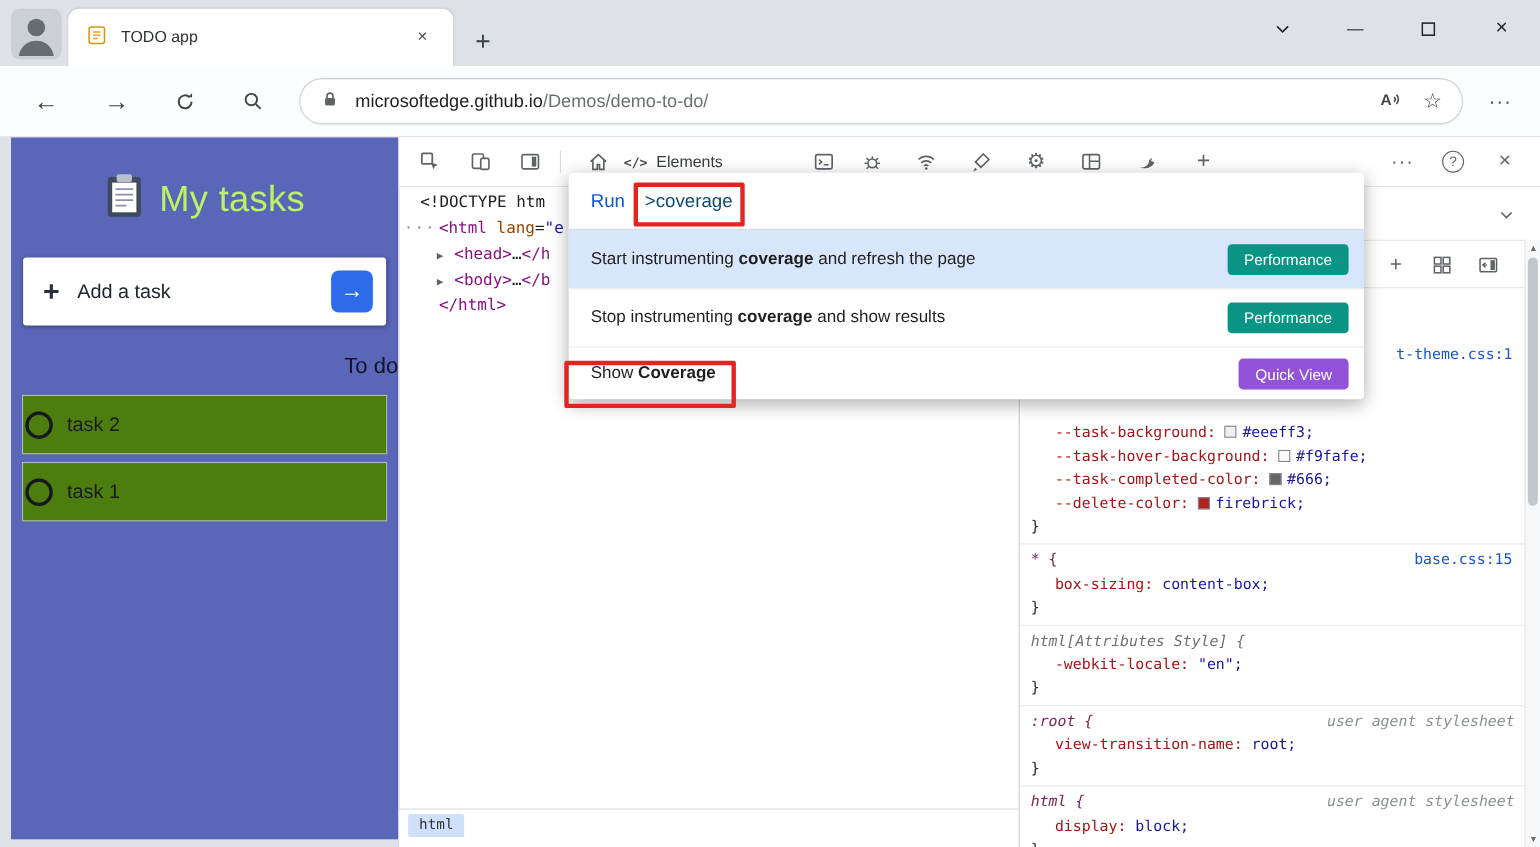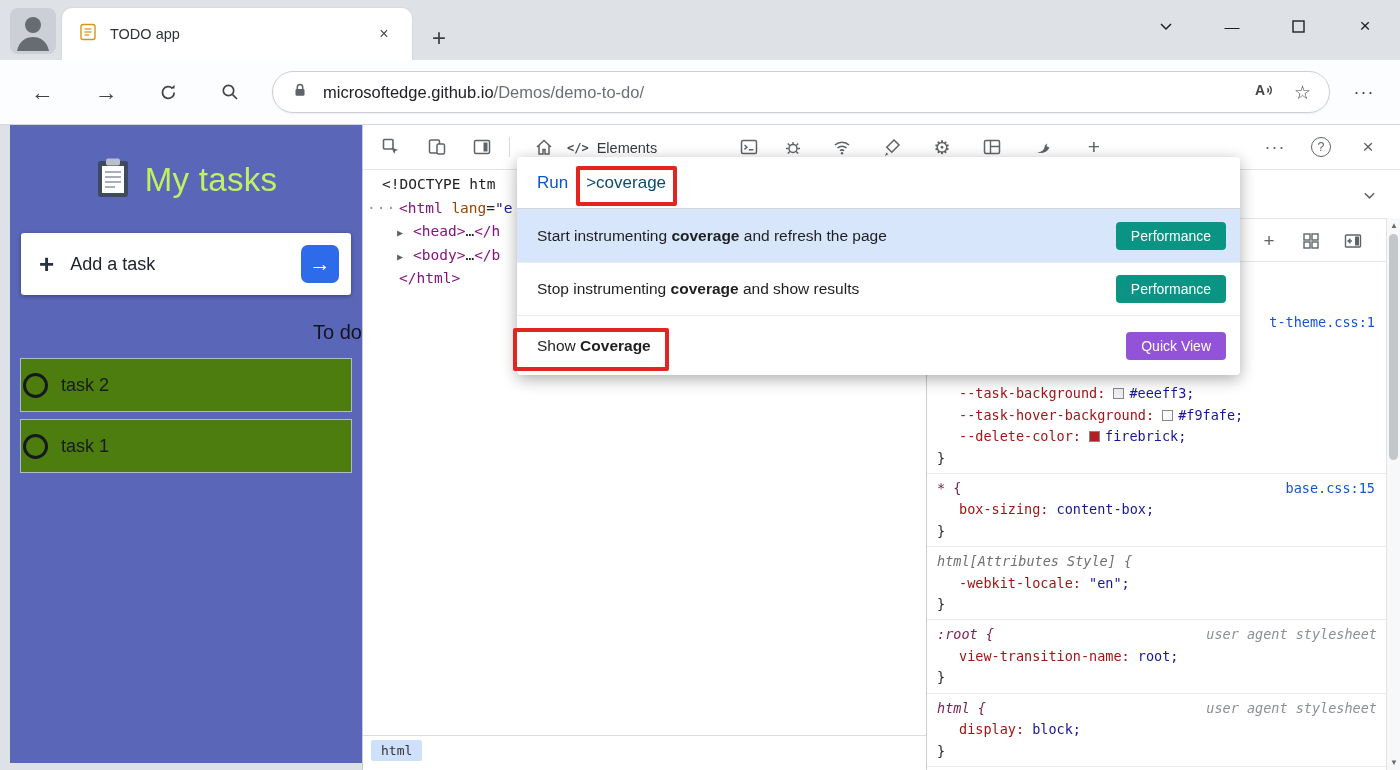--- a/index.html
+++ b/index.html
@@ -90,21 +90,21 @@
   .vthumb{position:absolute;left:2px;top:16px;width:9px;height:226px;background:#c3c6ca;border-radius:6px}
   .sarrow{position:absolute;left:0;width:14px;text-align:center;font-size:8px;color:#6a6a6a}
 
   
   .cmd{position:absolute;left:517px;top:157px;width:723px;background:#fff;border-radius:4px;box-shadow:0 4px 16px rgba(0,0,0,.33);z-index:40;overflow:hidden}
   .cmd-input{height:52px;display:flex;align-items:center;gap:18px;padding:0 20px;border-bottom:1px solid #d5d7da}
   .cmd-run{color:#1155cc;font-size:17px}
   .cmd-query{color:#0c4a6e;font-size:17px}
   .cmditem{height:53px;display:flex;align-items:center;padding:0 14px 0 20px;font-size:15.5px;color:#1f1f1f;border-top:1px solid #ececec}
   .cmditem:first-child{border-top:none}
-  .cmditem:nth-child(3){height:60px}
+  .cmditem:nth-child(3){height:48px}
   .cmditem.sel{background:#d8e6fb}
   .cmditem b{font-weight:700}
   .badge{margin-left:auto;color:#fff;font-size:14px;padding:6px 15px;border-radius:4px;white-space:nowrap}
 
   
   .rbox{position:absolute;border:4px solid #e52320;z-index:60;border-radius:2px}
   #rb1{left:576px;top:166px;width:101px;height:40px}
   #rb2{left:513px;top:328px;width:156px;height:43px}
 </style>
 </head>
@@ -317,20 +317,21 @@
               <path d="M4 9h4M6.5 6.8L4 9l2.5 2.2" fill="none" stroke="currentColor" stroke-width="1.3"></path>
             </svg>
         </div>
       </div>
       <div class="rules" id="rules">
           <div class="rule">
             <div class="rule-head"><span class="rlink">t-theme.css:1</span><span class="sel"></span></div>
             <div class="spacer"></div>
             <div class="prop"><span class="pname">--task-background: </span><span class="swatch" style="background: rgb(238, 239, 243);"></span><span class="pval">#eeeff3;</span></div>
             <div class="prop"><span class="pname">--task-hover-background: </span><span class="swatch" style="background: rgb(249, 250, 254);"></span><span class="pval">#f9fafe;</span></div>
+            <div class="prop"><span class="pname">--task-completed-color: </span><span class="swatch" style="background: rgb(102, 102, 102);"></span><span class="pval">#666;</span></div>
             <div class="prop"><span class="pname">--delete-color: </span><span class="swatch" style="background: rgb(178, 34, 34);"></span><span class="pval">firebrick;</span></div>
             <div class="rclose">}</div>
           </div>
           <div class="rule">
             <div class="rule-head"><span class="rlink">base.css:15</span><span class="sel">* {</span></div>
             <div class="prop"><span class="pname">box-sizing: </span><span class="pval">content-box;</span></div>
             <div class="rclose">}</div>
           </div>
           <div class="rule">
             <div class="rule-head"><span class="sel ital muted">html[Attributes Style] {</span></div>

